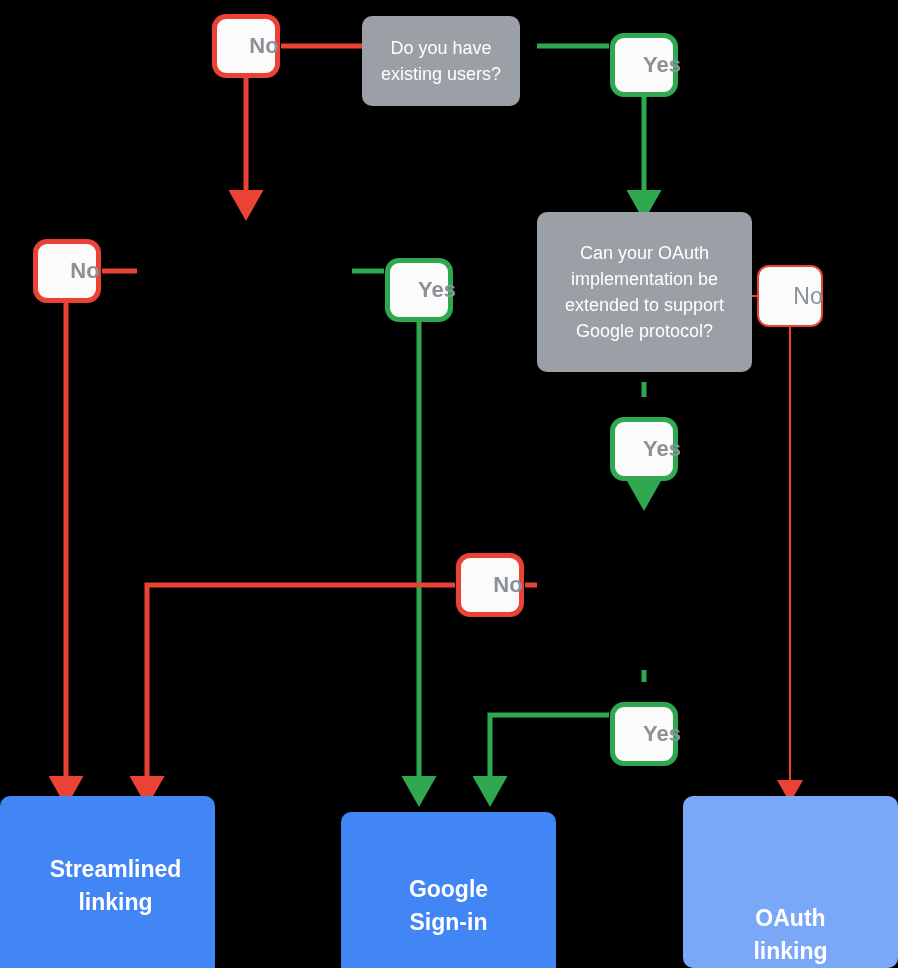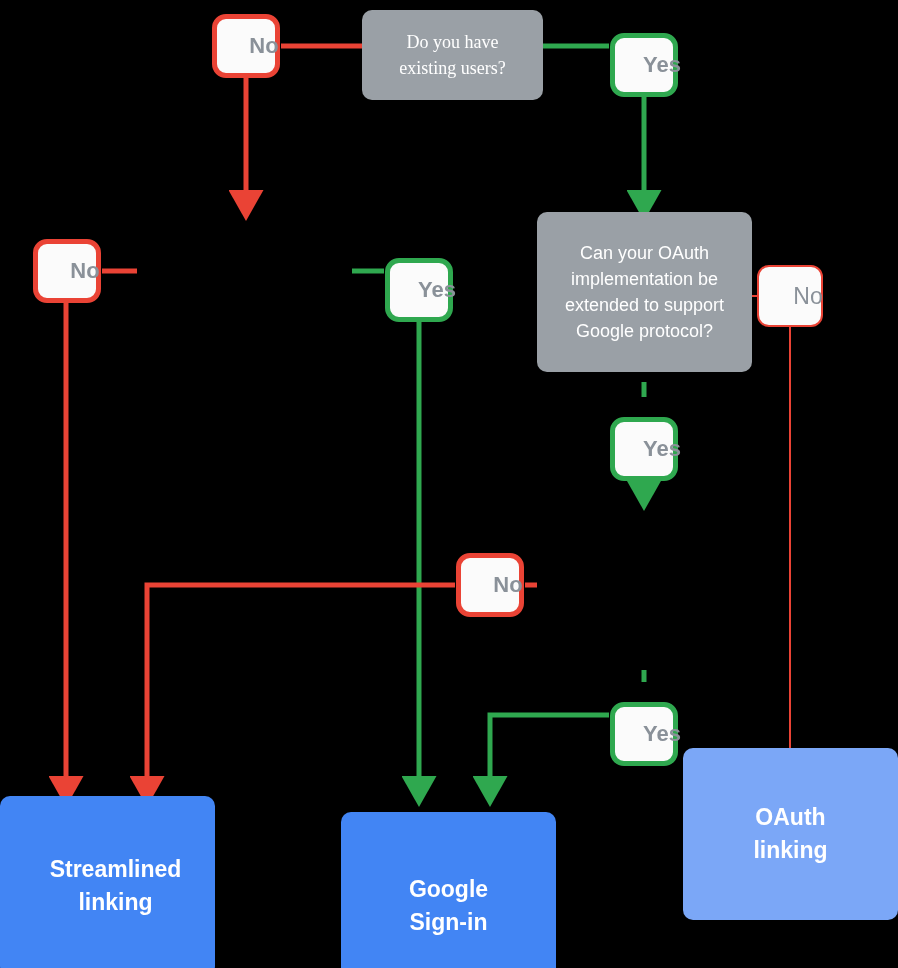--- a/index.html
+++ b/index.html
@@ -124,21 +124,21 @@
 
     <path d="M 537,585 L 525,585" stroke="#ea4335" stroke-width="5" fill="none"></path>
 
     <path d="M 455,585 L 147,585 L 147,782" stroke="#ea4335" stroke-width="5" fill="none" marker-end="url(#arrow-red)"></path>
 
     <path d="M 644,670 L 644,682" stroke="#2fa84f" stroke-width="5" fill="none"></path>
 
     <path d="M 609,715 L 490,715 L 490,782" stroke="#2fa84f" stroke-width="5" fill="none" marker-end="url(#arrow-green)"></path>
   </svg>
 
-  <div class="node question" style="left:362px; top:10px; width:181px; height:90px;font-family:Liberation Serif, serif;">
+  <div class="node question" style="left:362px; top:16px; width:158px; height:90px;">
     <span>Do you have existing users?</span>
   </div>
 
 
   <div class="node question" style="left:537px; top:212px; width:215px; height:160px;">
     <span>Can your OAuth implementation be extended to support Google protocol?</span>
   </div>
 
 
   <div class="node pill no" style="left:212px; top:14px; width:68px; height:64px;">
@@ -180,20 +180,20 @@
     </div>
   </div>
 
   <div class="node result primary" style="left:341px; top:796px; width:215px; height:188px;margin-top:16px;">
     <div>
       <div>Google</div>
       <div>Sign-in</div>
     </div>
   </div>
 
-  <div class="node result secondary" style="left:683px; top:748px; width:215px; height:172px;">
+  <div class="node result secondary" style="left:683px; top:796px; width:215px; height:172px;align-items:flex-end;">
     <div>
       <div>OAuth</div>
       <div>linking</div>
     </div>
   </div>
 
 </div>
 
 </body></html>

